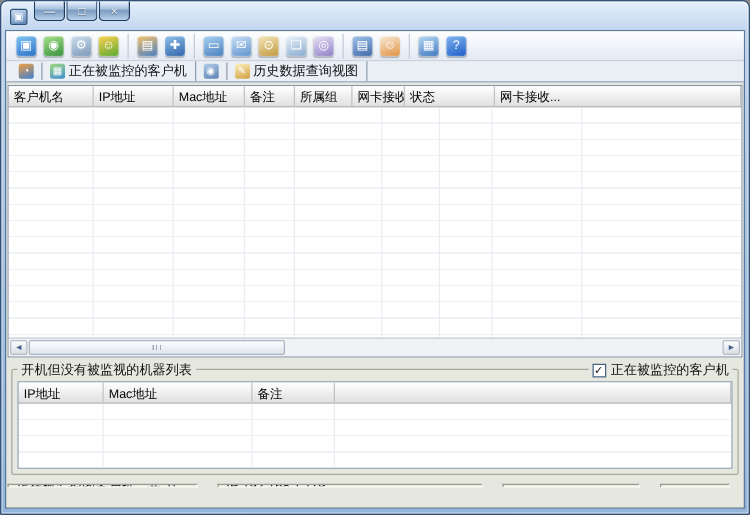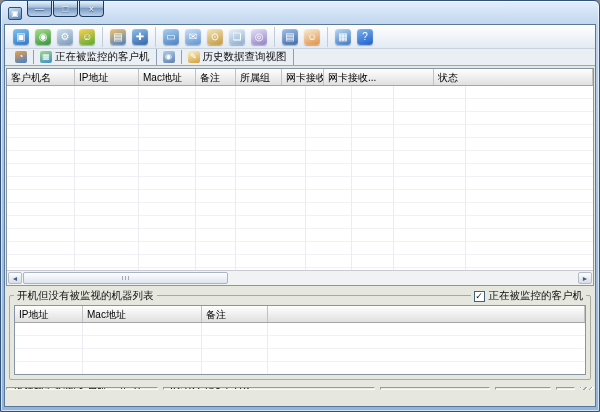--- a/index.html
+++ b/index.html
@@ -64,21 +64,21 @@
   .groupbox{ height:100%; border:1px solid #a9aa9e; border-radius:2px; position:relative; padding:9px 4px 4px; }
   .gb-head{ position:absolute; top:-7px; left:4px; right:4px; display:flex; justify-content:space-between; align-items:center; }
   .gb-label{ background:#e6e7de; padding:0 3px; font-size:10.5px; color:#101010; white-space:nowrap; }
   .checkbox-row{ background:#e6e7de; padding:0 3px; display:flex; align-items:center; gap:4px; cursor:default; }
   .cb{ width:11px; height:11px; border:1px solid #44607e; background:#fff; display:flex; align-items:center; justify-content:center; }
   .cb i{ font-style:normal; font-size:9px; color:#1a1a1a; line-height:1; display:none; }
   .cb.checked i{ display:block; }
   .cb-label{ font-size:10.5px; color:#101010; white-space:nowrap; }
   .sub-table{ height:100%; }
   
-  .statusbar{ height:20px; flex:none; display:flex; gap:5px; margin-top:4px; padding:1px 1px 16px; }
+  .statusbar{ height:20px; flex:none; display:flex; gap:16px; margin-top:4px; padding:1px 1px 16px; }
   .sb-cells{ display:contents; }
   .sb-cell{ flex:none; border:1px solid; border-color:#9b9b90 #fbfbf4 #fbfbf4 #9b9b90; background:#e9eae1;
     display:flex; align-items:center; padding:0 6px; font-size:10.5px; color:#101010; white-space:nowrap; overflow:hidden; }
   .sb-fill{ flex:1; border:1px solid; border-color:#9b9b90 #fbfbf4 #fbfbf4 #9b9b90; background:#e9eae1; }
   .resize-grip{ width:14px; flex:none; background:
     linear-gradient(315deg, transparent 2px, #fff 2px 3px, #98a0a8 3px 4px, transparent 4px 6px, #fff 6px 7px, #98a0a8 7px 8px, transparent 8px 10px, #fff 10px 11px, #98a0a8 11px 12px, transparent 12px); }
 </style>
 </head>
 <body>
 
@@ -218,26 +218,26 @@
 
 
           <div class="th" style="width: 46px;">
             <span>所属组</span>
           </div>
 
           <div class="th" style="width: 42px;">
             <span>网卡接收</span>
           </div>
 
+          <div class="th" style="width: 72px;">
+            <span>状态</span>
+          </div>
+
           <div class="th" style="width: 110px;">
             <span>网卡接收...</span>
-          </div>
-
-          <div class="th" style="width: 72px;">
-            <span>状态</span>
           </div>
         </div>
       <div class="t-body">
         <div class="t-cols">
 
         <div class="tcol" style="width: 68px;"></div>
             <div class="tcol" style="width: 64px;"></div>
             <div class="tcol" style="width: 57px;"></div>
             <div class="tcol" style="width: 40px;"></div>
             <div class="tcol" style="width: 70px;"></div>

